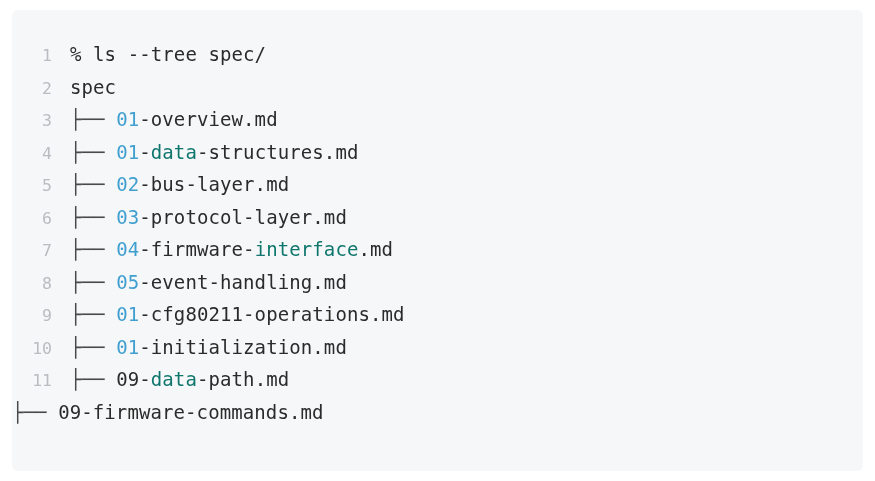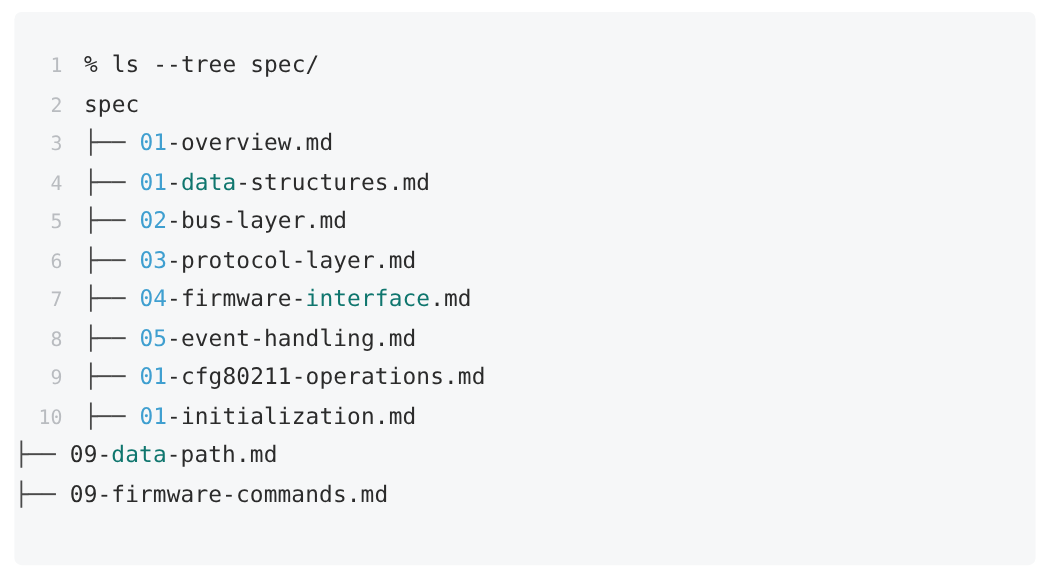--- a/index.html
+++ b/index.html
@@ -71,16 +71,16 @@
       <div class="code-line"><span class="line-number">1</span><span class="line-content"><span class="tok-plain">% ls --tree spec/</span></span></div>
       <div class="code-line"><span class="line-number">2</span><span class="line-content"><span class="tok-plain">spec</span></span></div>
       <div class="code-line"><span class="line-number">3</span><span class="line-content"><span class="tok-tree">├── </span><span class="tok-number">01</span><span class="tok-plain">-overview.md</span></span></div>
       <div class="code-line"><span class="line-number">4</span><span class="line-content"><span class="tok-tree">├── </span><span class="tok-number">01</span><span class="tok-plain">-</span><span class="tok-key">data</span><span class="tok-plain">-structures.md</span></span></div>
       <div class="code-line"><span class="line-number">5</span><span class="line-content"><span class="tok-tree">├── </span><span class="tok-number">02</span><span class="tok-plain">-bus-layer.md</span></span></div>
       <div class="code-line"><span class="line-number">6</span><span class="line-content"><span class="tok-tree">├── </span><span class="tok-number">03</span><span class="tok-plain">-protocol-layer.md</span></span></div>
       <div class="code-line"><span class="line-number">7</span><span class="line-content"><span class="tok-tree">├── </span><span class="tok-number">04</span><span class="tok-plain">-firmware-</span><span class="tok-key">interface</span><span class="tok-plain">.md</span></span></div>
       <div class="code-line"><span class="line-number">8</span><span class="line-content"><span class="tok-tree">├── </span><span class="tok-number">05</span><span class="tok-plain">-event-handling.md</span></span></div>
       <div class="code-line"><span class="line-number">9</span><span class="line-content"><span class="tok-tree">├── </span><span class="tok-number">01</span><span class="tok-plain">-cfg80211-operations.md</span></span></div>
       <div class="code-line"><span class="line-number">10</span><span class="line-content"><span class="tok-tree">├── </span><span class="tok-number">01</span><span class="tok-plain">-initialization.md</span></span></div>
-      <div class="code-line"><span class="line-content"><span class="tok-tree">├── </span><span class="tok-plain">09-</span><span class="tok-key">data</span><span class="tok-plain">-path.md</span></span></div>
+      <div class="code-line"><span class="line-number">11</span><span class="line-content"><span class="tok-tree">├── </span><span class="tok-plain">09-</span><span class="tok-key">data</span><span class="tok-plain">-path.md</span></span></div>
       <div class="code-line"><span class="line-content"><span class="tok-tree">├── </span><span class="tok-plain">09-firmware-commands.md</span></span></div>
     </div>
 </div>
 
 </body></html>

